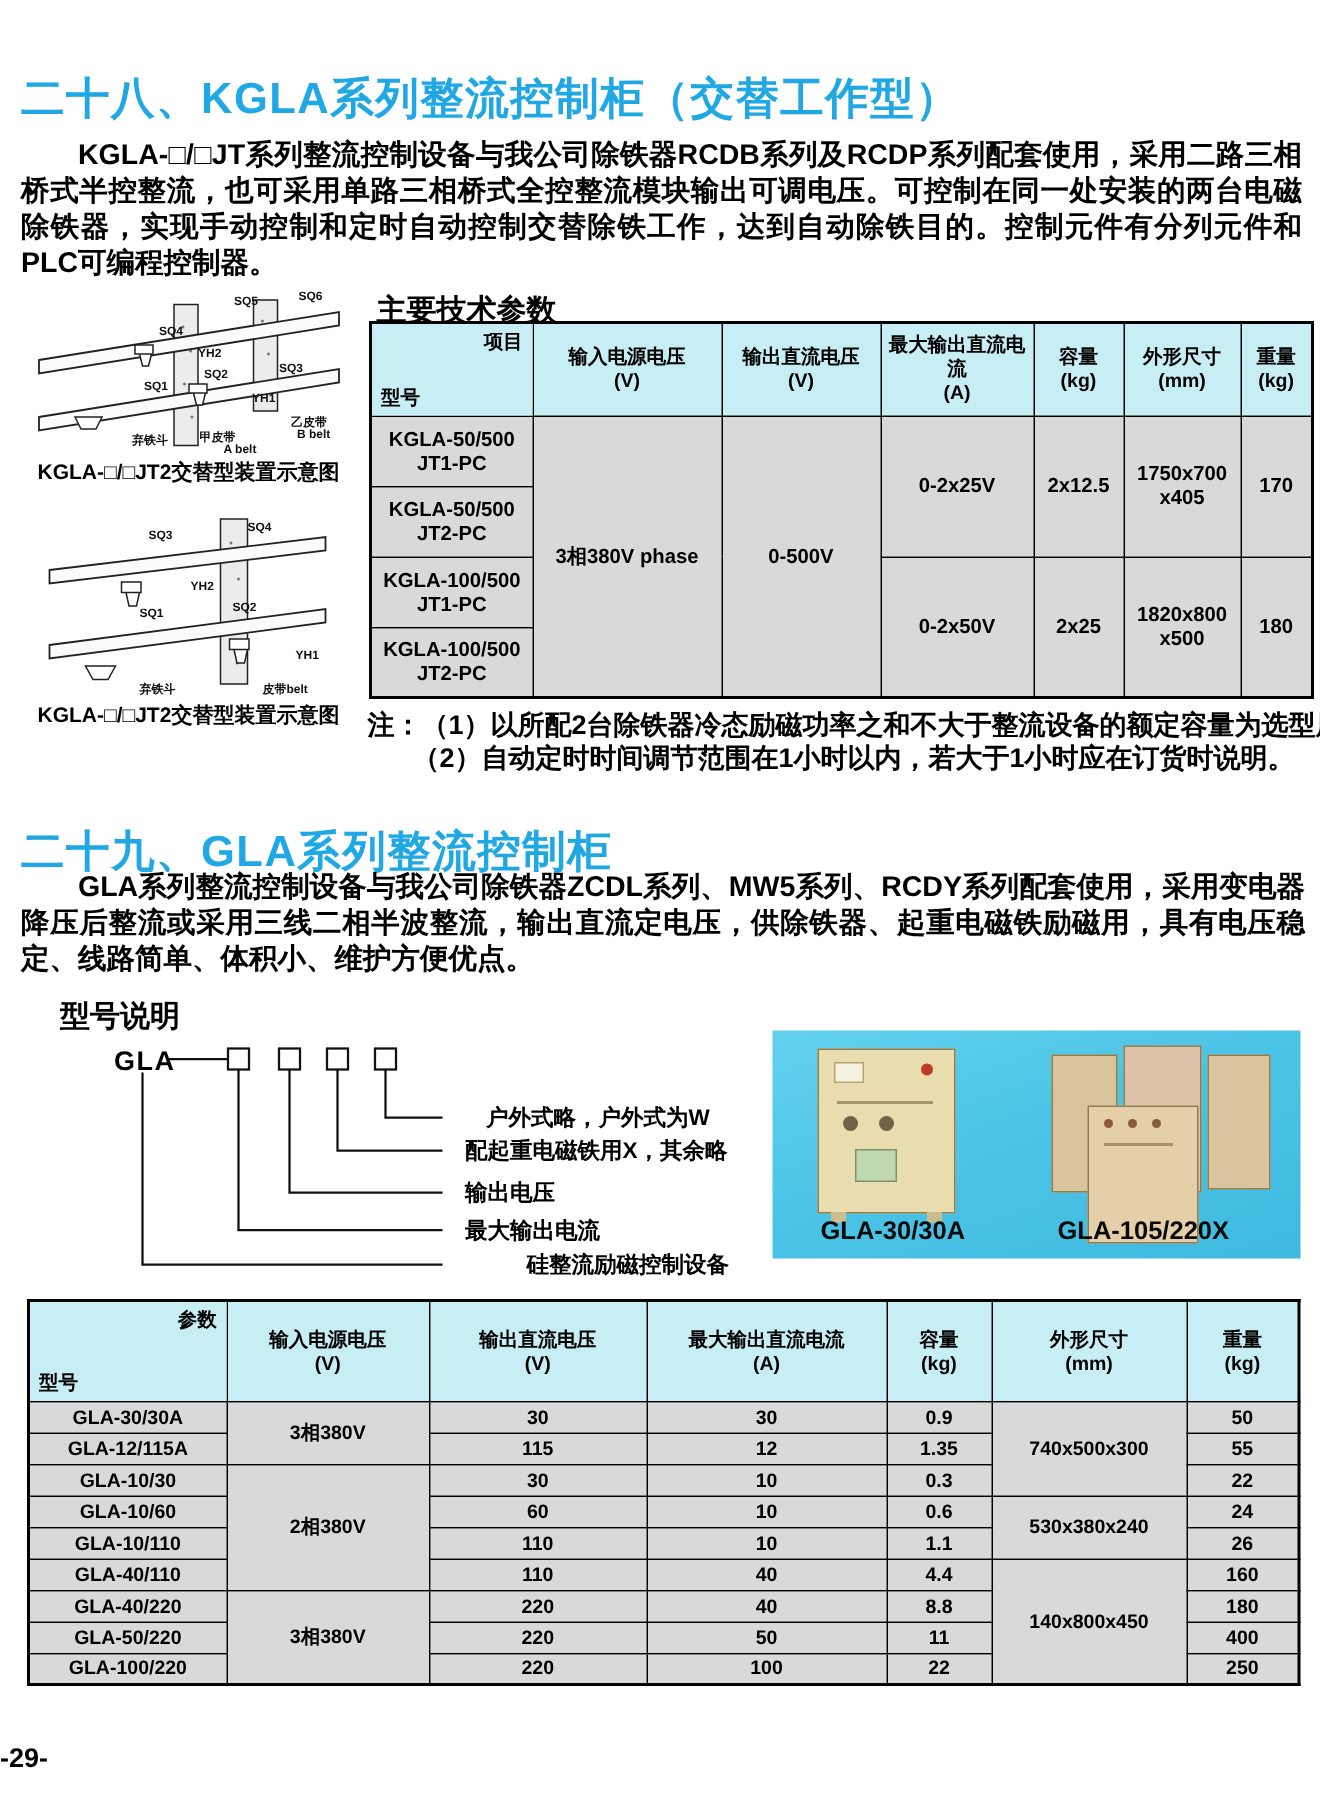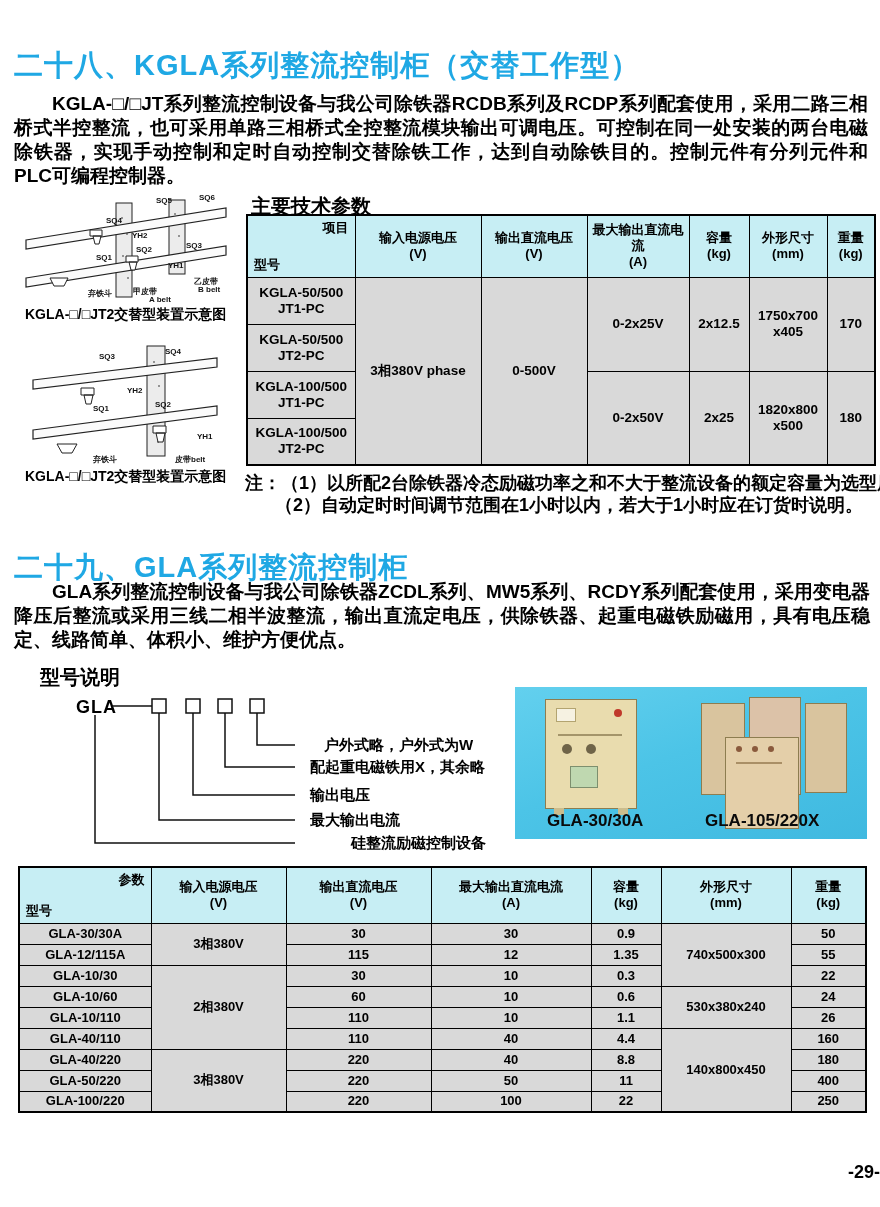--- a/index.html
+++ b/index.html
@@ -21,21 +21,21 @@
   .corner{position:relative;background:#c7eef4;
       background-image:linear-gradient(to bottom right,transparent calc(50% - 0.8px),#000 calc(50% - 0.8px),#000 calc(50% + 0.8px),transparent calc(50% + 0.8px));}
   .corner .c-top{position:absolute;top:4px;right:6px;}
   .corner .c-bot{position:absolute;bottom:4px;left:6px;}
   .note{font-size:18px;font-weight:bold;white-space:nowrap;}
   .meaning{position:absolute;font-size:15px;font-weight:bold;white-space:nowrap;}
   .gla-prefix{font-size:18px;font-weight:bold;letter-spacing:1px;}
   .photo-panel{background:linear-gradient(160deg,#63d0ee 0%,#4cc4e7 45%,#3fb9e0 100%);}
   .cab{position:absolute;border:1px solid #8d7d50;box-sizing:border-box;}
   .photo-lbl{position:absolute;font-size:17px;font-weight:bold;color:#0a0a0a;white-space:nowrap;}
-  .footer{width:100%;text-align:right;font-size:18px;font-weight:bold;}
+  .footer{width:100%;text-align:left;font-size:18px;font-weight:bold;}
   svg{display:block;}
 </style>
 </head>
 <body>
 
 <div class="abs sec-title" style="left:14px;top:46px;">二十八、KGLA系列整流控制柜（交替工作型）</div>
 
 <div class="abs para" style="left:14px;top:92px;width:854px;">KGLA-□/□JT系列整流控制设备与我公司除铁器RCDB系列及RCDP系列配套使用，采用二路三相桥式半控整流，也可采用单路三相桥式全控整流模块输出可调电压。可控制在同一处安装的两台电磁除铁器，实现手动控制和定时自动控制交替除铁工作，达到自动除铁目的。控制元件有分列元件和PLC可编程控制器。</div>
 
 <div class="abs" style="left:20px;top:198px;width:212px;height:106px;">
@@ -203,21 +203,21 @@
   <colgroup>
     <col style="width:132px">
       <col style="width:135px">
       <col style="width:145px">
     <col style="width:160px">
       <col style="width:70px">
       <col style="width:130px">
       <col style="width:75px">
   </colgroup>
   <tbody>
-      <tr style="height:56px;">
+      <tr style="height:67px;">
     <th class="corner">
       <span class="c-top">参数</span>
       <span class="c-bot">型号</span>
     </th>
     <th><span>输入电源电压</span><br><span>(V)</span></th>
     <th><span>输出直流电压</span><br><span>(V)</span></th>
     <th><span>最大输出直流电流</span><br><span>(A)</span></th>
     <th><span>容量</span><br><span>(kg)</span></th>
     <th><span>外形尺寸</span><br><span>(mm)</span></th>
     <th><span>重量</span><br><span>(kg)</span></th>

